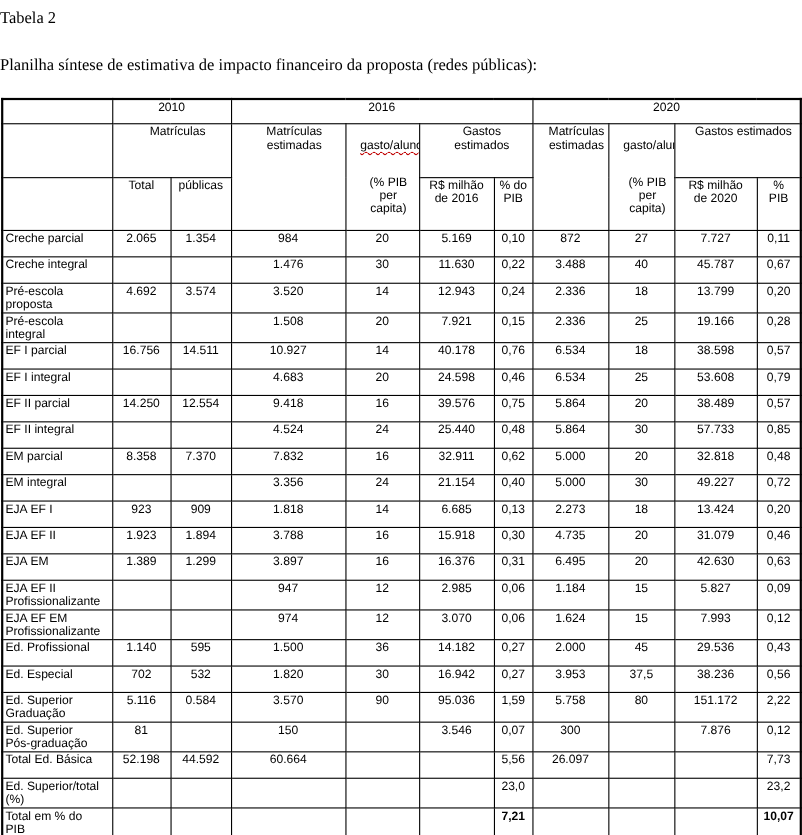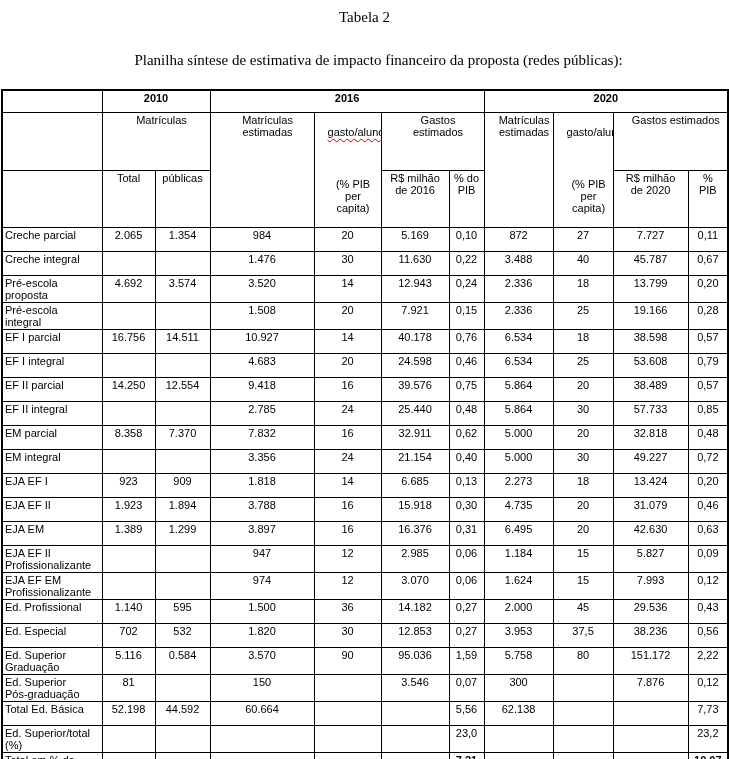--- a/index.html
+++ b/index.html
@@ -8,29 +8,26 @@
     background: #ffffff;
     color: var(--text, #000000);
   }
   body {
     width: 729px;
     height: 759px;
     overflow: hidden;
     font-family: "Liberation Serif", serif;
   }
   .doc-title {
-    text-align: center;
     font-size: 15px;
     padding-top: 9px;
   }
   .doc-subtitle {
-    text-align: center;
     font-size: 15px;
     margin-top: 26px;
-    padding-left: 28px;
   }
   table.impact {
     border-collapse: collapse;
     table-layout: fixed;
     width: 726px;
     margin: 20px 0 0 1px;
     font-family: "Liberation Sans", sans-serif;
     font-size: 11px;
     line-height: 12px;
     border: 2px solid var(--border, #000000);
@@ -40,24 +37,24 @@
     vertical-align: top;
     padding: 1px 2px;
     height: 21px;
     text-align: center;
     white-space: pre-line;
     overflow: hidden;
   }
   table.impact td.label {
     text-align: left;
   }
-  tr.h1 td { height: 19px; font-weight: bold; }
+  tr.h1 td { height: 19px; }
   tr.h2 td { height: 16px; padding-left: 13px; }
   tr.h3 td { height: 22px; }
-  .gasto-sub { margin-top: 28px; }
+  .gasto-sub { margin-top: 10px; }
   .squiggle {
     text-decoration-line: underline;
     text-decoration-style: wavy;
     text-decoration-color: var(--squiggle, #c00000);
     text-decoration-thickness: 1px;
     text-underline-offset: 2px;
   }
   td.b { font-weight: bold; }
 </style>
 </head>
@@ -211,21 +208,21 @@
         <td>0,75</td>
         <td>5.864</td>
         <td>20</td>
         <td>38.489</td>
         <td>0,57</td>
       </tr>
       <tr>
     <td class="label">EF II integral</td>
   <td></td>
         <td></td>
-        <td>2.785</td>
+        <td>4.524</td>
         <td>24</td>
         <td>25.440</td>
         <td>0,48</td>
         <td>5.864</td>
         <td>30</td>
         <td>57.733</td>
         <td>0,85</td>
       </tr>
       <tr>
     <td class="label">EM parcial</td>
@@ -332,21 +329,21 @@
         <td>45</td>
         <td>29.536</td>
         <td>0,43</td>
       </tr>
       <tr>
     <td class="label">Ed. Especial</td>
   <td>702</td>
         <td>532</td>
         <td>1.820</td>
         <td>30</td>
-        <td>12.853</td>
+        <td>16.942</td>
         <td>0,27</td>
         <td>3.953</td>
         <td>37,5</td>
         <td>38.236</td>
         <td>0,56</td>
       </tr>
       <tr>
     <td class="label">Ed. Superior
 Graduação</td>
   <td>5.116</td>
@@ -375,21 +372,21 @@
         <td>0,12</td>
       </tr>
       <tr>
     <td class="label">Total Ed. Básica</td>
   <td>52.198</td>
         <td>44.592</td>
         <td>60.664</td>
         <td></td>
         <td></td>
         <td>5,56</td>
-        <td>62.138</td>
+        <td>26.097</td>
         <td></td>
         <td></td>
         <td>7,73</td>
       </tr>
       <tr>
     <td class="label">Ed. Superior/total
 (%)</td>
   <td></td>
         <td></td>
         <td></td>

